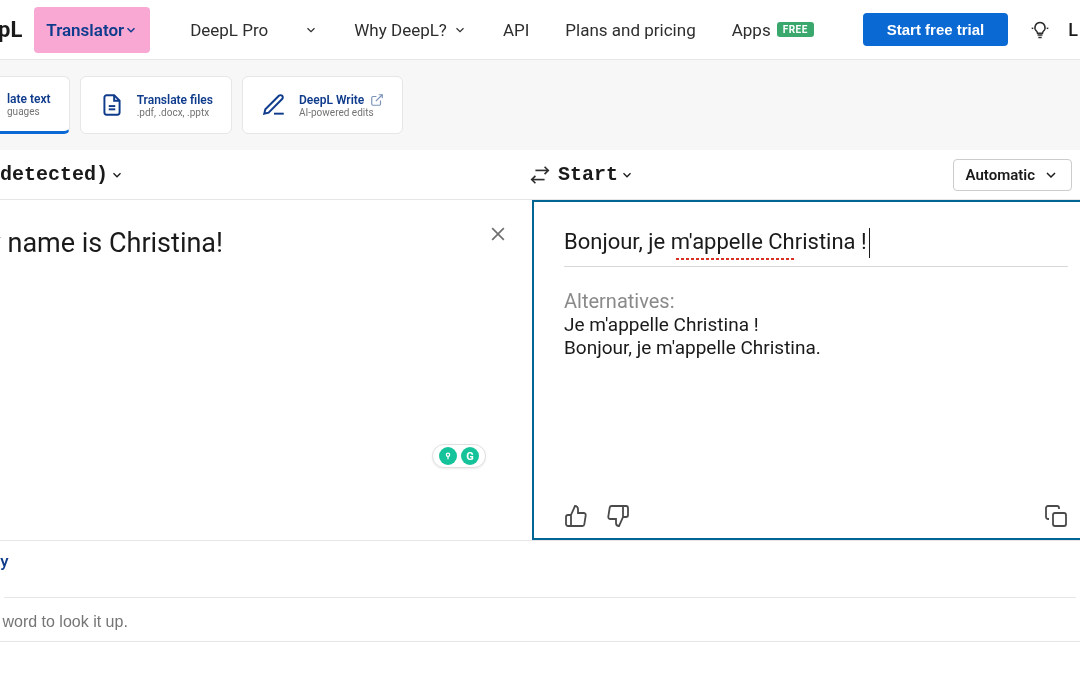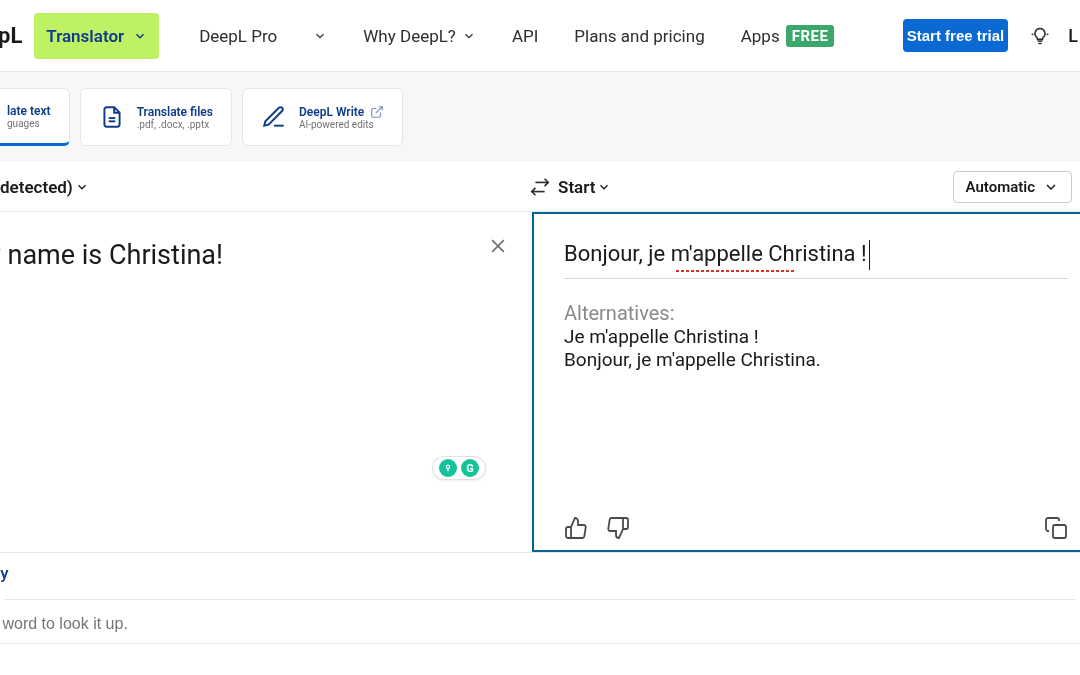--- a/index.html
+++ b/index.html
@@ -10,41 +10,41 @@
     background: #fff;
     width: 1080px;
     height: 675px;
     overflow: hidden;
     position: relative;
   }
   
   .header {
     display: flex;
     align-items: center;
-    height: 72px;
+    height: 60px;
     padding: 0 8px;
     border-bottom: 1px solid #e6e6e6;
     background: #fff;
   }
   .logo-frag { font-weight: 700; font-size: 22px; padding-right: 12px; margin-left: -10px;}
   .prod-dd {
-    display: flex; align-items: center; gap: 9px;
-    background: #bef264; color: #0f3b8c;
+    display: flex; align-items: center; gap: 0;
+    background: #f9a8d4; color: #0f3b8c;
     padding: 13px 12px; border-radius: 4px; font-weight: 600; font-size: 17px;
     cursor: pointer; margin-right: 40px;
   }
   .nav { display: flex; align-items: center; gap: 36px; }
   .nav-item { display:flex; align-items:center; gap:6px; color:#2e2e2e; font-size:17px; cursor:pointer; }
   .free-badge {
-    background: #3aa76d; color: #fff; font-size: 15px; font-weight:700;
+    background: #3aa76d; color: #fff; font-size: 10px; font-weight:700;
     padding: 2px 6px; border-radius: 3px; letter-spacing: .5px;
   }
   .spacer { flex: 1; }
   .cta {
-    background: #0b69d4; color: #fff; border: none; padding: 8px 4px;
+    background: #0b69d4; color: #fff; border: none; padding: 8px 24px;
     border-radius: 4px; font-weight: 600; font-size: 15px; cursor:pointer;
   }
   .header-right { display:flex; align-items:center; gap:18px; padding-left:22px; }
   .lightbulb { width:20px; height:20px; color:#2e2e2e; }
   .login-frag { font-size:18px; font-weight:500; margin-right:-6px; }
 
   
   .mode-bar {
     display:flex; align-items:center; gap:10px;
     padding: 16px 0 16px 0;
@@ -67,21 +67,21 @@
   .lang-bar {
     display:flex; align-items:center; height:50px;
     border-bottom:1px solid #e6e6e6;
     background:#fff;
     position:relative;
   }
   .lang-left, .lang-right {
     flex:1; display:flex; align-items:center; padding:0 8px; gap:8px;
   }
   .lang-right { padding-left:28px; }
-  .lang-label { display:flex; align-items:center; gap:2px; font-weight:600; font-size:17px; cursor:pointer; }
+  .lang-label { display:flex; align-items:center; gap:2px; font-weight:600; font-size:20px; cursor:pointer;font-family:Liberation Mono, monospace; }
   .swap {
     position:absolute; left:50%; top:50%; transform:translate(-50%,-50%);
     width:28px; height:28px; display:flex; align-items:center; justify-content:center;
     cursor:pointer; color:#2e2e2e;
   }
   .auto-btn {
     margin-left:auto;
     border:1px solid #ccc; border-radius:4px; padding:6px 12px;
     display:flex; align-items:center; gap:8px; font-weight:600; font-size:15px;
     cursor:pointer; background:#fff;
@@ -128,21 +128,21 @@
   .pane-actions .grow { flex:1; }
   .icon-btn { width:24px; height:24px; color:#4a4a4a; cursor:pointer; }
 
   
   .dict-strip {
     border-top:1px solid #e6e6e6;
     border-bottom:1px solid #e6e6e6;
     padding: 10px 4px 10px 4px;
   }
   .dict-title { color:#0f3b8c; font-size:17px; font-weight:500; margin-left:-10px; }
-  .dict-input-row { border-top:1px solid #e6e6e6; margin-top:16px; padding-top:14px; }
+  .dict-input-row { border-top:1px solid #e6e6e6; margin-top:26px; padding-top:14px; }
   .dict-input {
     width:100%; border:none; outline:none; font-size:16px; color:#6f6f6f;
     margin-left:-6px;
   }
 
   .chev { width:14px;height:14px; }
   svg { display:block; }
 </style>
 </head>
 <body>

